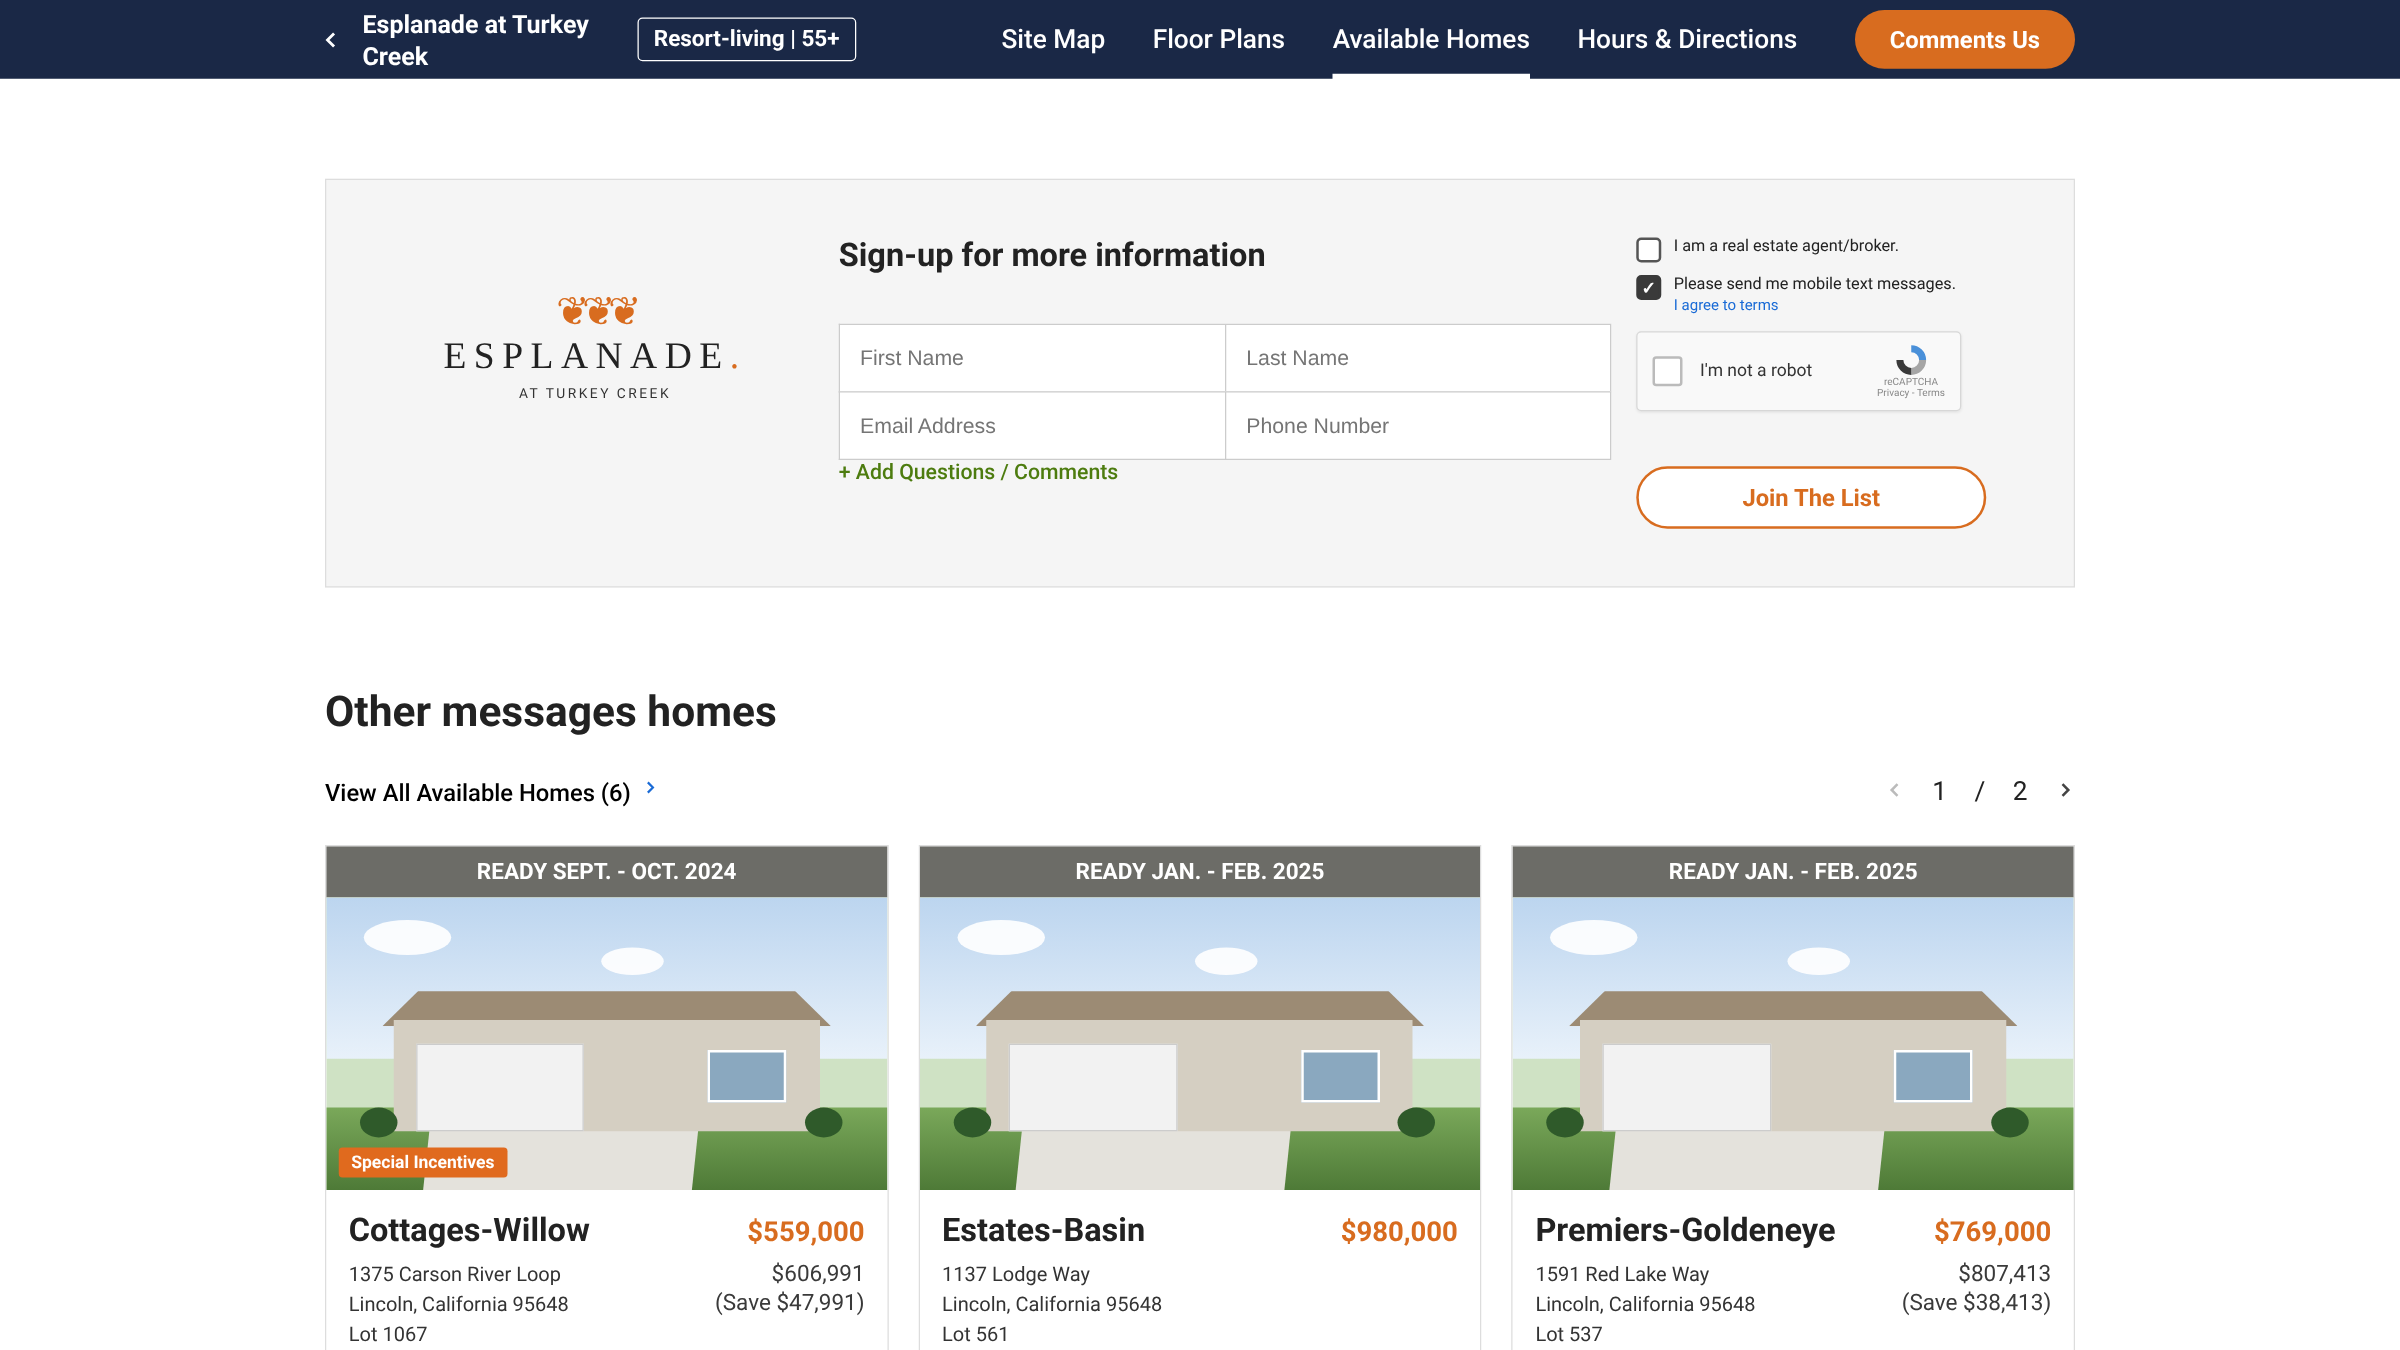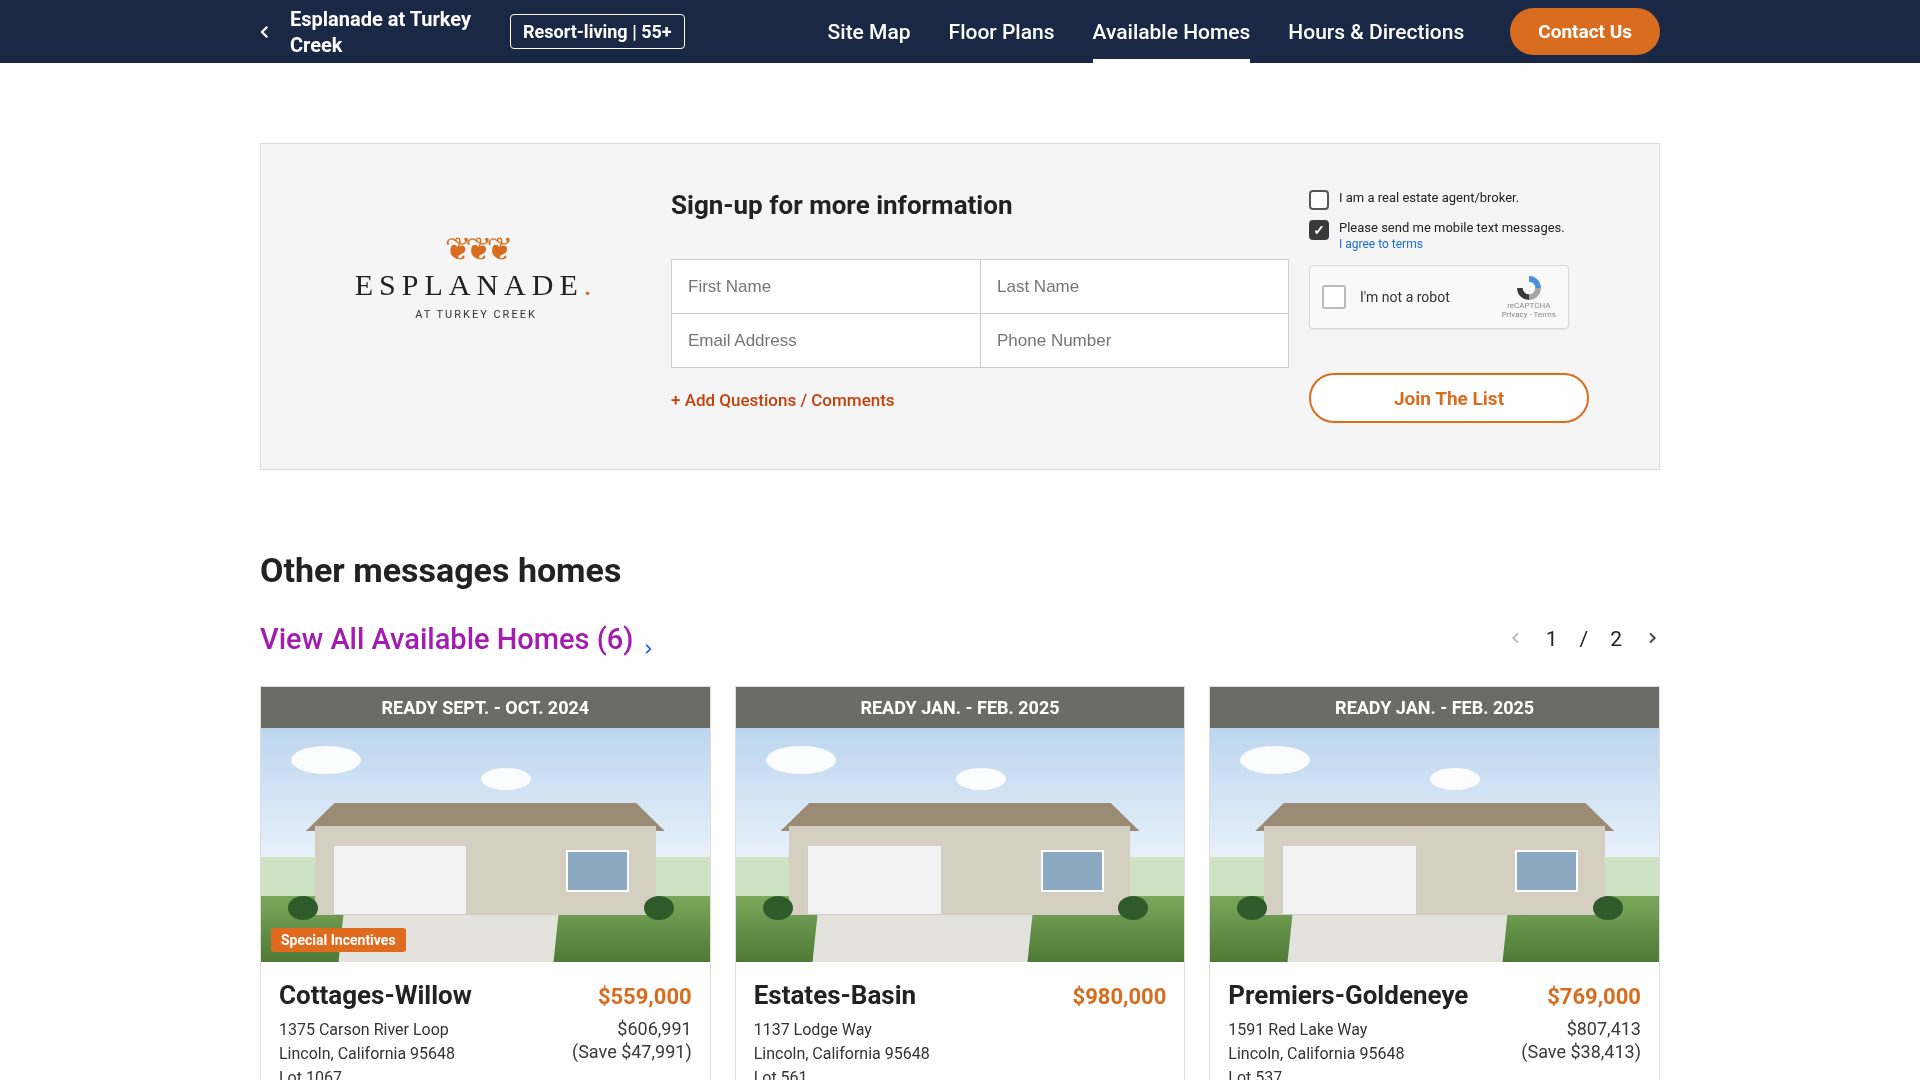--- a/index.html
+++ b/index.html
@@ -63,21 +63,21 @@
 
   .form-col { padding: 0 10px; }
   .form-title { font-size: 26px; font-weight: 700; color: #222; margin-bottom: 39px; }
   .grid2 { display:grid; grid-template-columns: 1fr 1fr; }
   .grid2 input {
     width:100%; height:55px; padding: 0 16px; font-size:17px;
     border:1px solid #ccc; background:#fff; outline:none;
   }
   .grid2 input:nth-child(1) { border-right: none; }
   .row2 { margin-top:-1px; }
-  .add-link { color:#c2410c; font-size:17px; font-weight:500; margin-top:22px; display:inline-block; cursor:pointer; }
+  .add-link { color:#4d7c0f; font-size:17px; font-weight:500; display:inline-block; cursor:pointer; }
 
   .opt-col { padding-left: 10px; }
   .check-row { display:flex; gap:10px; align-items:flex-start; margin-bottom: 10px; font-size:13px; color:#222; }
   .checkbox {
     width:20px; height:20px; border:2px solid #555; border-radius:4px; flex:0 0 20px;
     display:flex; align-items:center; justify-content:center; background:#fff; cursor:pointer;
   }
   .checkbox.checked { background:#3a3a3a; border-color:#3a3a3a; color:#fff; }
   .checkbox.checked::after { content:"✓"; font-size:14px; font-weight:700; }
   .terms-link { color:#1a6bd6; font-size:12px; display:block; margin-top:2px; cursor:pointer; }
@@ -95,21 +95,21 @@
 
   .join-btn {
     margin-top: 44px; width: 280px; height: 50px; border:2px solid #d86c1f; color:#d86c1f;
     background:#fff; border-radius:999px; font-size:19px; font-weight:700;
     display:flex; align-items:center; justify-content:center; cursor:pointer;
   }
 
   
   .sect-title { font-size: 34px; font-weight:700; color:#222; margin-top: 80px; }
   .sect-sub { display:flex; align-items:center; justify-content:space-between; margin-top: 32px; }
-  .view-all { color:#a21caf; font-size:29px; font-weight:500; cursor:pointer; display:flex; align-items:flex-end; gap:8px; }
+  .view-all { color:#000000; font-size:19px; font-weight:500; cursor:pointer; display:flex; align-items:flex-start; gap:8px; }
   .pager { display:flex; align-items:center; gap:22px; font-size:21px; color:#222; }
   .pager .btn { color:#bbb; cursor:pointer; }
   .pager .btn.active { color:#444; }
 
   
   .cards { display:grid; grid-template-columns: repeat(3, 1fr); gap:24px; margin-top: 30px; }
   .card { border:1px solid #ddd; background:#fff; overflow:hidden; }
   .card .hdr { background:#6c6c67; color:#fff; text-align:center; font-size:18px; font-weight:700; padding:10px 0; }
   .card .img { height:234px; background:#cfe2c4; position:relative; overflow:hidden; }
   .house { position:absolute; inset:0; }
@@ -149,21 +149,21 @@
   </div>
   <div class="community">Esplanade at Turkey Creek</div>
   <div class="badge">Resort-living | 55+</div>
   <div class="spacer"></div>
   <div class="links">
     <div class="link">Site Map</div>
     <div class="link">Floor Plans</div>
     <div class="link active">Available Homes</div>
     <div class="link">Hours &amp; Directions</div>
   </div>
-  <div class="cta">Contact Us</div>
+  <div class="cta">Comments Us</div>
 </div>
 
 <div class="page">
 
   <div class="panel">
     <div class="logo-wrap">
       <div class="logo">
         <div class="trees">❦❦❦</div>
         <div>
           <span class="name">ESPLANADE</span><span class="name dot">.</span>

